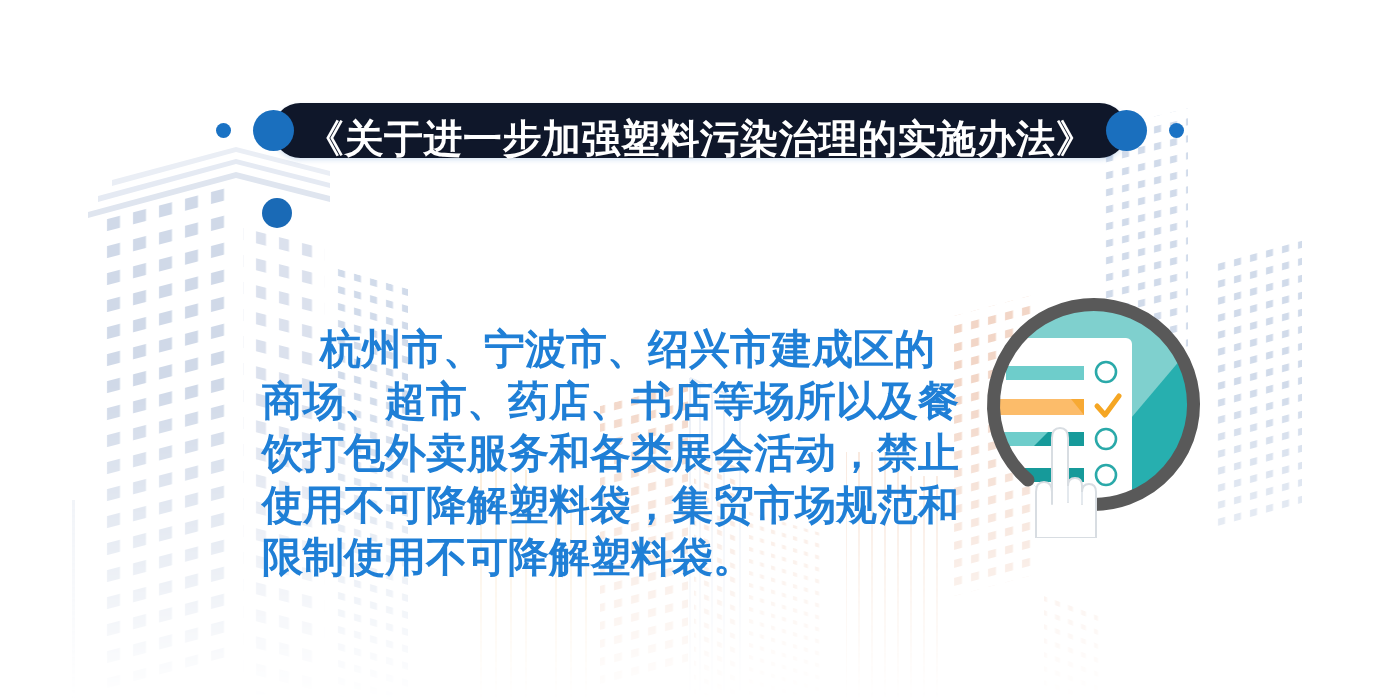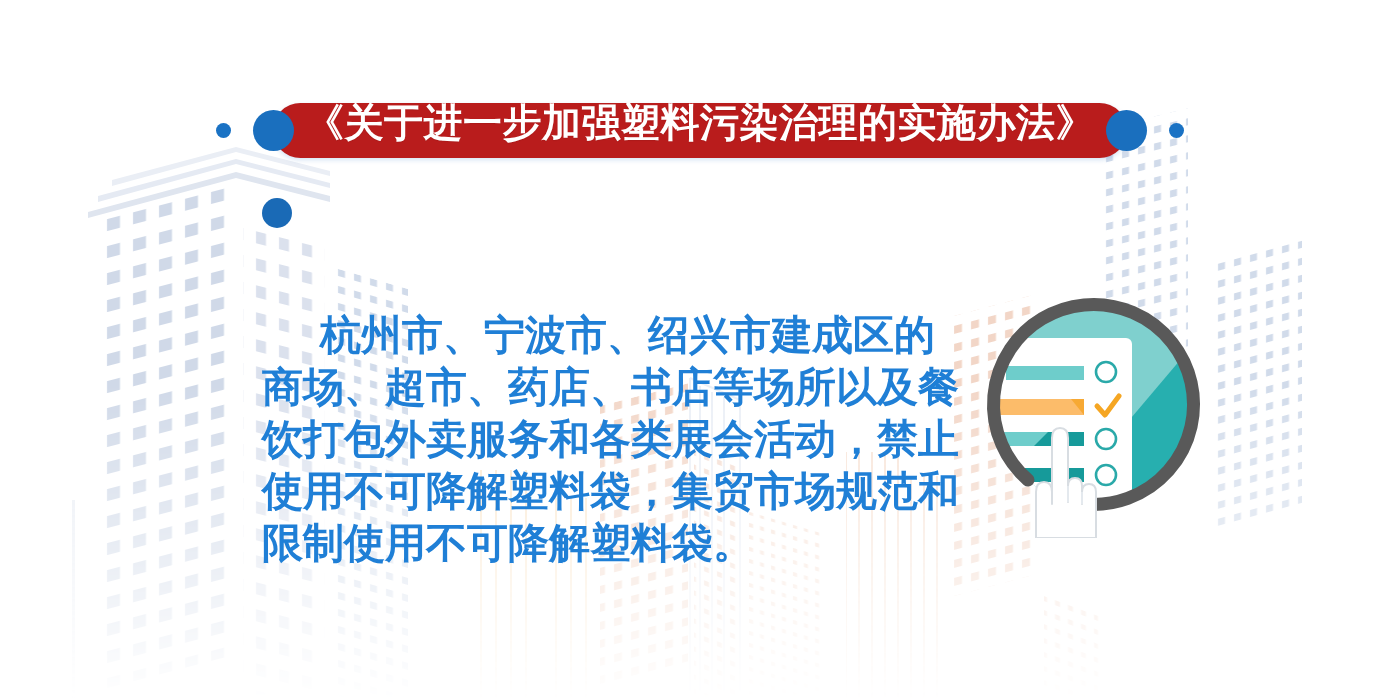--- a/index.html
+++ b/index.html
@@ -58,25 +58,25 @@
     border-radius: 50%;
     background: #1a6fbe;
     flex: 0 0 auto;
     position: relative;
     z-index: 6;
   }
   .dot-gap-l { width: 22px; }
   .dot-gap-r { width: 22px; }
   .banner-bar {
     position: relative;
-    background: #b91c1c;
+    background: #0f172a;
     height: 55px;
     border-radius: 28px;
     display: flex;
-    align-items: flex-start;
+    align-items: flex-end;
     padding: 0 6px;
     margin-left: -21px;
     margin-right: -21px;
     z-index: 5;
     box-shadow: 0 2px 5px rgba(20,100,190,0.18);
   }
   .banner-bar .title-text {
     color: #ffffff;
     font-size: 39px;
     font-weight: bold;
@@ -109,21 +109,21 @@
     font-size: 40px;
     font-weight: bold;
     line-height: 1;
     white-space: nowrap;
   }
 
   
   .body-para {
     position: absolute;
     left: 262px;
-    top: 268px;
+    top: 282px;
     width: 712px;
     z-index: 3;
     color: #1f7fd6;
     font-size: 41px;
     font-weight: bold;
     line-height: 52px;
     text-indent: 58px;
     letter-spacing: 0px;
   }
 

